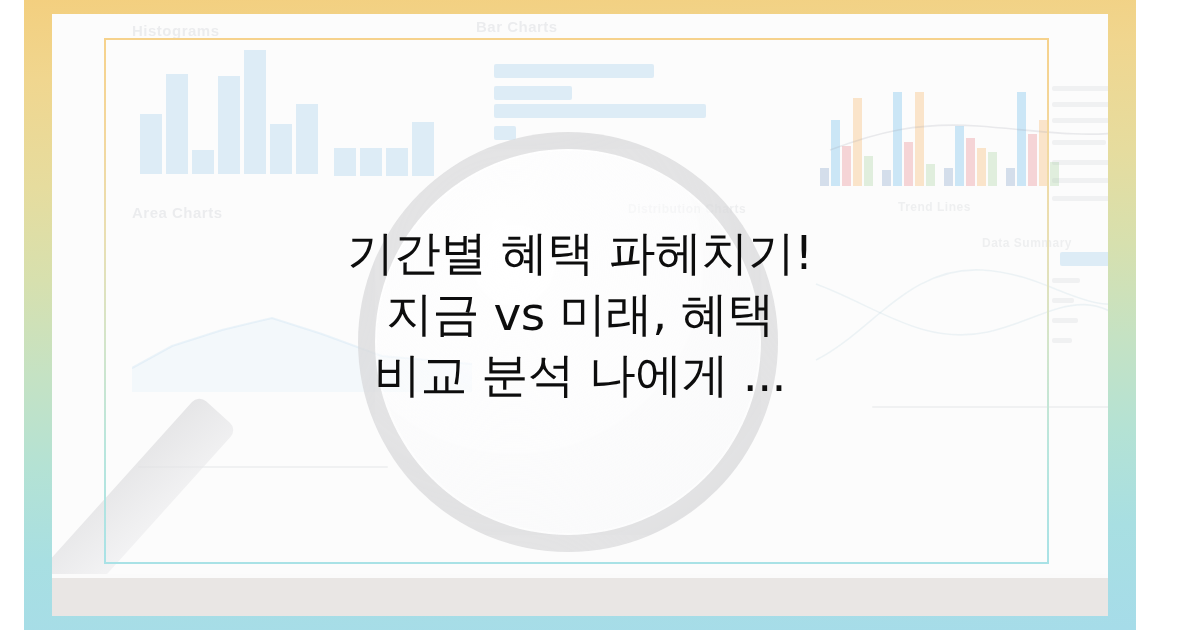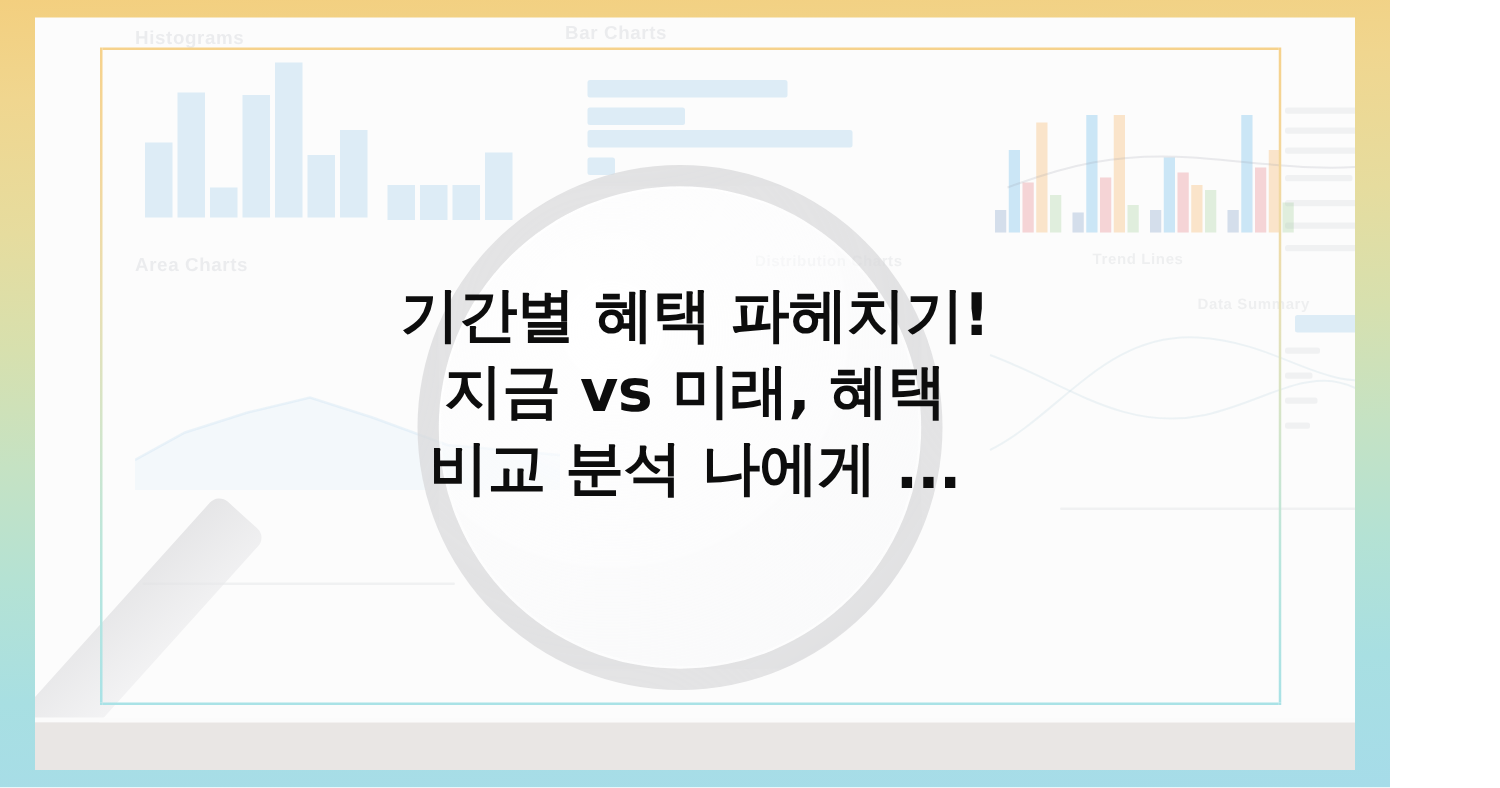--- a/index.html
+++ b/index.html
@@ -15,20 +15,21 @@
     background:linear-gradient(178deg,
        #f3cf7f 0%,
        #f0d68f 12%,
        #e6dc9e 28%,
        #d7e0ae 42%,
        #c5e2c3 56%,
        #b4e2d4 70%,
        #a8dfe2 84%,
        #a6dce9 100%);
     overflow:hidden;
+    margin-left:24px;
   }
 
   
   .card {
     position:absolute;
     left:28px; top:14px; right:28px; bottom:14px;
     background:#fcfcfc;
     overflow:hidden;
   }
 
@@ -117,21 +118,21 @@
     transform:rotate(42deg);
   }
 
   
   .headline {
     position:absolute;
     left:0; right:0; top:208px;
     text-align:center;
     padding:0 160px;
     font-family:"DejaVu Sans", sans-serif;
-    font-weight:700;
+    font-weight:400;
     font-size:47px;
     line-height:1.30;
     color:#0d0d0d;
     letter-spacing:-0.5px;
     white-space:pre-line;
   }
 </style>
 </head>
 <body>
 

